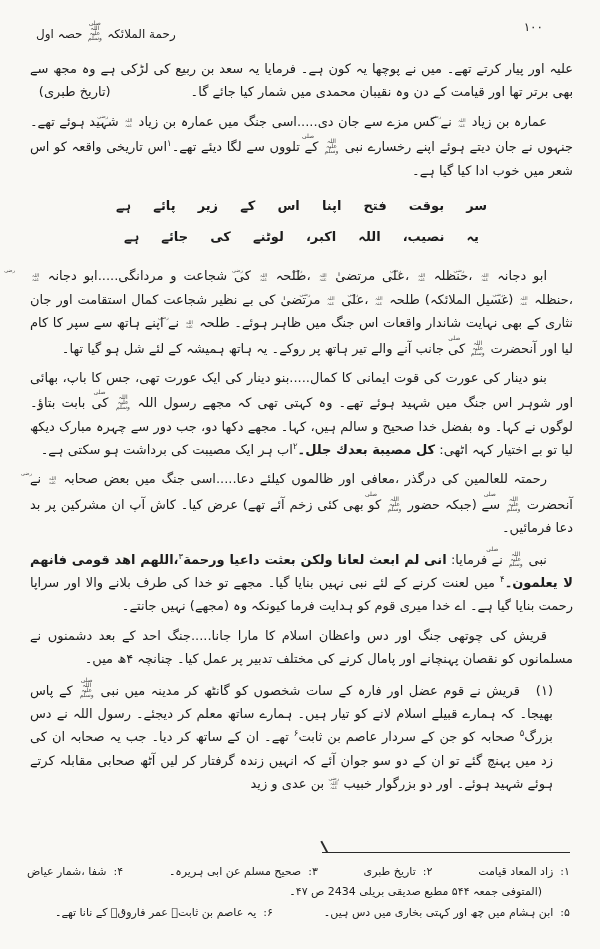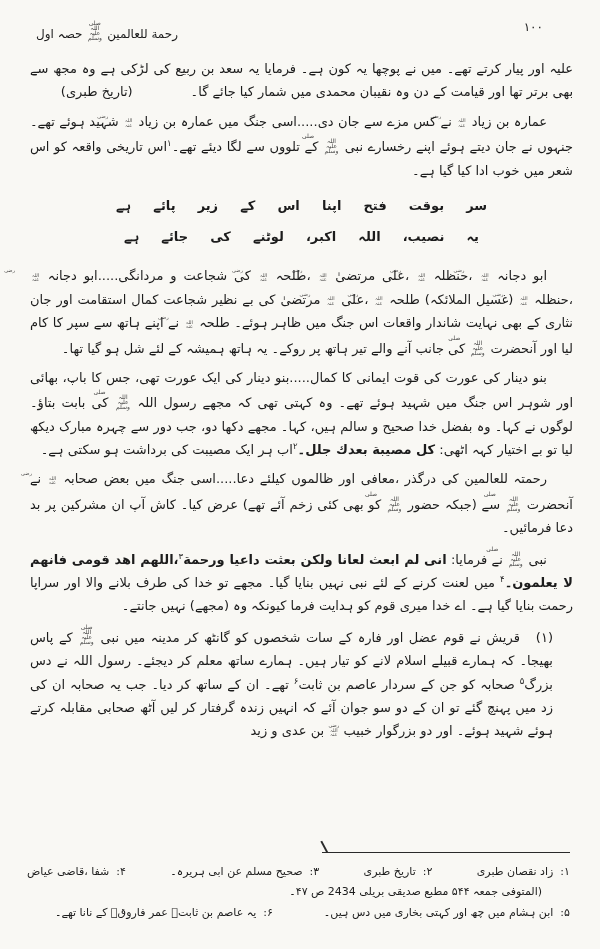--- a/index.html
+++ b/index.html
@@ -13,21 +13,21 @@
     overflow:hidden;
   }
   
   .hdr{display:flex;justify-content:space-between;align-items:flex-start;
        font-size:12px;margin-bottom:16px;}
   .pgnum{margin-right:30px;letter-spacing:1px;}
   .hdr-title{margin-left:6px;white-space:nowrap;}
   
   .para{font-size:13px;line-height:1.8;text-align:justify;margin:0 0 6px;}
   .para.indent{text-indent:26px;}
-  .seg-attribution{display:inline-block;margin-right:58px;}
+  .seg-attribution{display:inline-block;margin-right:80px;}
   .seg-bold{font-weight:700;}
   sup.seg-sup{font-size:8.5px;line-height:0;vertical-align:super;}
   .seg-mark-saw{display:inline-block;width:17px;font-size:6px;line-height:5px;
                 text-align:center;vertical-align:-2px;white-space:normal;opacity:.85;}
   .seg-mark-rz{display:inline-block;width:11px;font-size:5px;line-height:4.5px;
                text-align:center;vertical-align:-1px;white-space:normal;opacity:.8;}
   
   .couplet{margin:8px 30px 12px;text-align:center;}
   .couplet-line{font-size:13px;line-height:2.4;word-spacing:1.35em;white-space:nowrap;font-weight:bold;}
   
@@ -44,21 +44,21 @@
   .fn-row-2{padding-left:28px;margin-top:2px;}
 </style>
 </head>
 <body>
 
 <div class="page">
 
   <div class="hdr">
     <div class="pgnum">۱۰۰</div>
     <div class="hdr-title">
-      <span>رحمة للعالمين</span>
+      <span>رحمة الملائکہ</span>
       <span class="seg-mark-saw">صلی اللہ علیہ وسلم</span>
       <span>حصہ اول</span>
     </div>
   </div>
 
   <div class="para"><span>علیہ اور پیار کرتے تھے۔ میں نے پوچھا یہ کون ہے۔ فرمایا یہ سعد بن ربیع کی لڑکی ہے وہ مجھ سے بھی برتر تھا اور قیامت کے دن وہ نقیبان محمدی میں شمار کیا جائے گا۔</span><span class="seg-attribution">(تاریخ طبری)</span></div>
 
   <div class="para indent"><span>عمارہ بن زیاد </span><span class="seg-mark-rz">رضی اللہ عنہ</span><span> نے کس مزے سے جان دی.....اسی جنگ میں عمارہ بن زیاد </span><span class="seg-mark-rz">رضی اللہ عنہ</span><span> شہید ہوئے تھے۔ جنہوں نے جان دیتے ہوئے اپنے رخسارے نبی </span><span class="seg-mark-saw">صلی اللہ علیہ وسلم</span><span> کے تلووں سے لگا دیئے تھے۔</span><sup class="seg-sup">۱</sup><span>اس تاریخی واقعہ کو اس شعر میں خوب ادا کیا گیا ہے۔</span></div>
 
   <div class="couplet">
@@ -67,32 +67,33 @@
   </div>
 
   <div class="para indent"><span>ابو دجانہ </span><span class="seg-mark-rz">رضی اللہ عنہ</span><span> ،حنظلہ </span><span class="seg-mark-rz">رضی اللہ عنہ</span><span> ،علی مرتضیٰ </span><span class="seg-mark-rz">رضی اللہ عنہ</span><span> ،طلحہ </span><span class="seg-mark-rz">رضی اللہ عنہ</span><span> کی شجاعت و مردانگی.....ابو دجانہ </span><span class="seg-mark-rz">رضی اللہ عنہ</span><span> ،حنظلہ </span><span class="seg-mark-rz">رضی اللہ عنہ</span><span> (غسیل الملائکہ) طلحہ </span><span class="seg-mark-rz">رضی اللہ عنہ</span><span> ،علی </span><span class="seg-mark-rz">رضی اللہ عنہ</span><span> مرتضیٰ کی بے نظیر شجاعت کمال استقامت اور جان نثاری کے بھی نہایت شاندار واقعات اس جنگ میں ظاہر ہوئے۔ طلحہ </span><span class="seg-mark-rz">رضی اللہ عنہ</span><span> نے اپنے ہاتھ سے سپر کا کام لیا اور آنحضرت </span><span class="seg-mark-saw">صلی اللہ علیہ وسلم</span><span> کی جانب آنے والے تیر ہاتھ پر روکے۔ یہ ہاتھ ہمیشہ کے لئے شل ہو گیا تھا۔</span></div>
 
   <div class="para indent"><span>بنو دینار کی عورت کی قوت ایمانی کا کمال.....بنو دینار کی ایک عورت تھی، جس کا باپ، بھائی اور شوہر اس جنگ میں شہید ہوئے تھے۔ وہ کہتی تھی کہ مجھے رسول اللہ </span><span class="seg-mark-saw">صلی اللہ علیہ وسلم</span><span> کی بابت بتاؤ۔ لوگوں نے کہا۔ وہ بفضل خدا صحیح و سالم ہیں، کہا۔ مجھے دکھا دو، جب دور سے چہرہ مبارک دیکھ لیا تو بے اختیار کہہ اٹھی: </span><span class="seg-bold">كل مصیبة بعدك جلل۔</span><sup class="seg-sup">۲</sup><span>اب ہر ایک مصیبت کی برداشت ہو سکتی ہے۔</span></div>
 
   <div class="para indent"><span>رحمتہ للعالمین کی درگذر ،معافی اور ظالموں کیلئے دعا.....اسی جنگ میں بعض صحابہ </span><span class="seg-mark-rz">رضی اللہ عنہ</span><span> نے آنحضرت </span><span class="seg-mark-saw">صلی اللہ علیہ وسلم</span><span> سے (جبکہ حضور </span><span class="seg-mark-saw">صلی اللہ علیہ وسلم</span><span> کو بھی کئی زخم آئے تھے) عرض کیا۔ کاش آپ ان مشرکین پر بد دعا فرمائیں۔</span></div>
 
   <div class="para indent"><span>نبی </span><span class="seg-mark-saw">صلی اللہ علیہ وسلم</span><span> نے فرمایا: </span><span class="seg-bold">انی لم ابعث لعانا ولکن بعثت داعیا ورحمة</span><sup class="seg-sup">۳</sup><span class="seg-bold">،اللهم اهد قومی فانهم لا یعلمون۔</span><sup class="seg-sup">۴</sup><span> میں لعنت کرنے کے لئے نبی نہیں بنایا گیا۔ مجھے تو خدا کی طرف بلانے والا اور سراپا رحمت بنایا گیا ہے۔ اے خدا میری قوم کو ہدایت فرما کیونکہ وہ (مجھے) نہیں جانتے۔</span></div>
 
+  <div class="para indent"><span>قریش کی چوتھی جنگ اور دس واعظان اسلام کا مارا جانا.....جنگ احد کے بعد دشمنوں نے مسلمانوں کو نقصان پہنچانے اور پامال کرنے کی مختلف تدبیر پر عمل کیا۔ چنانچہ ۴ھ میں۔</span></div>
 
   <div class="para list-para">
     <span class="list-marker">(۱)</span><span><span>قریش نے قوم عضل اور فارہ کے سات شخصوں کو گانٹھ کر مدینہ میں نبی </span><span class="seg-mark-saw">صلی اللہ علیہ وسلم</span><span> کے پاس بھیجا۔ کہ ہمارے قبیلے اسلام لانے کو تیار ہیں۔ ہمارے ساتھ معلم کر دیجئے۔ رسول اللہ نے دس بزرگ</span><sup class="seg-sup">۵</sup><span> صحابہ کو جن کے سردار عاصم بن ثابت</span><sup class="seg-sup">۶</sup><span> تھے۔ ان کے ساتھ کر دیا۔ جب یہ صحابہ ان کی زد میں پہنچ گئے تو ان کے دو سو جوان آئے کہ انہیں زندہ گرفتار کر لیں آٹھ صحابی مقابلہ کرتے ہوئے شہید ہوئے۔ اور دو بزرگوار خبیب </span><span class="seg-mark-rz">رضی اللہ عنہ</span><span> بن عدی و زید</span></span>
   </div>
 
   <div class="footnotes">
     <div class="fn-divider"></div>
     <div class="fn-row">
-      <span class="fn-entry"><span class="fn-num">۱:</span><span>زاد نقصان طبری</span></span>
+      <span class="fn-entry"><span class="fn-num">۱:</span><span>زاد المعاد قیامت</span></span>
       <span class="fn-entry"><span class="fn-num">۲:</span><span>تاریخ طبری</span></span>
       <span class="fn-entry"><span class="fn-num">۳:</span><span>صحیح مسلم عن ابی ہریرہ۔</span></span>
-      <span class="fn-entry"><span class="fn-num">۴:</span><span>شفا ،قاضی عیاض</span></span>
+      <span class="fn-entry"><span class="fn-num">۴:</span><span>شفا ،شمار عیاض</span></span>
     </div>
     <div class="fn-cont">(المتوفی جمعہ ۵۴۴ مطبع صدیقی بریلی 2434 ص ۴۷۔</div>
     <div class="fn-row fn-row-2">
       <span class="fn-entry"><span class="fn-num">۵:</span><span>ابن ہشام میں چھ اور کہتی بخاری میں دس ہیں۔</span></span>
       <span class="fn-entry"><span class="fn-num">۶:</span><span>یہ عاصم بن ثابتؓ عمر فاروقؓ کے نانا تھے۔</span></span>
     </div>
   </div>
 
 </div>
 

